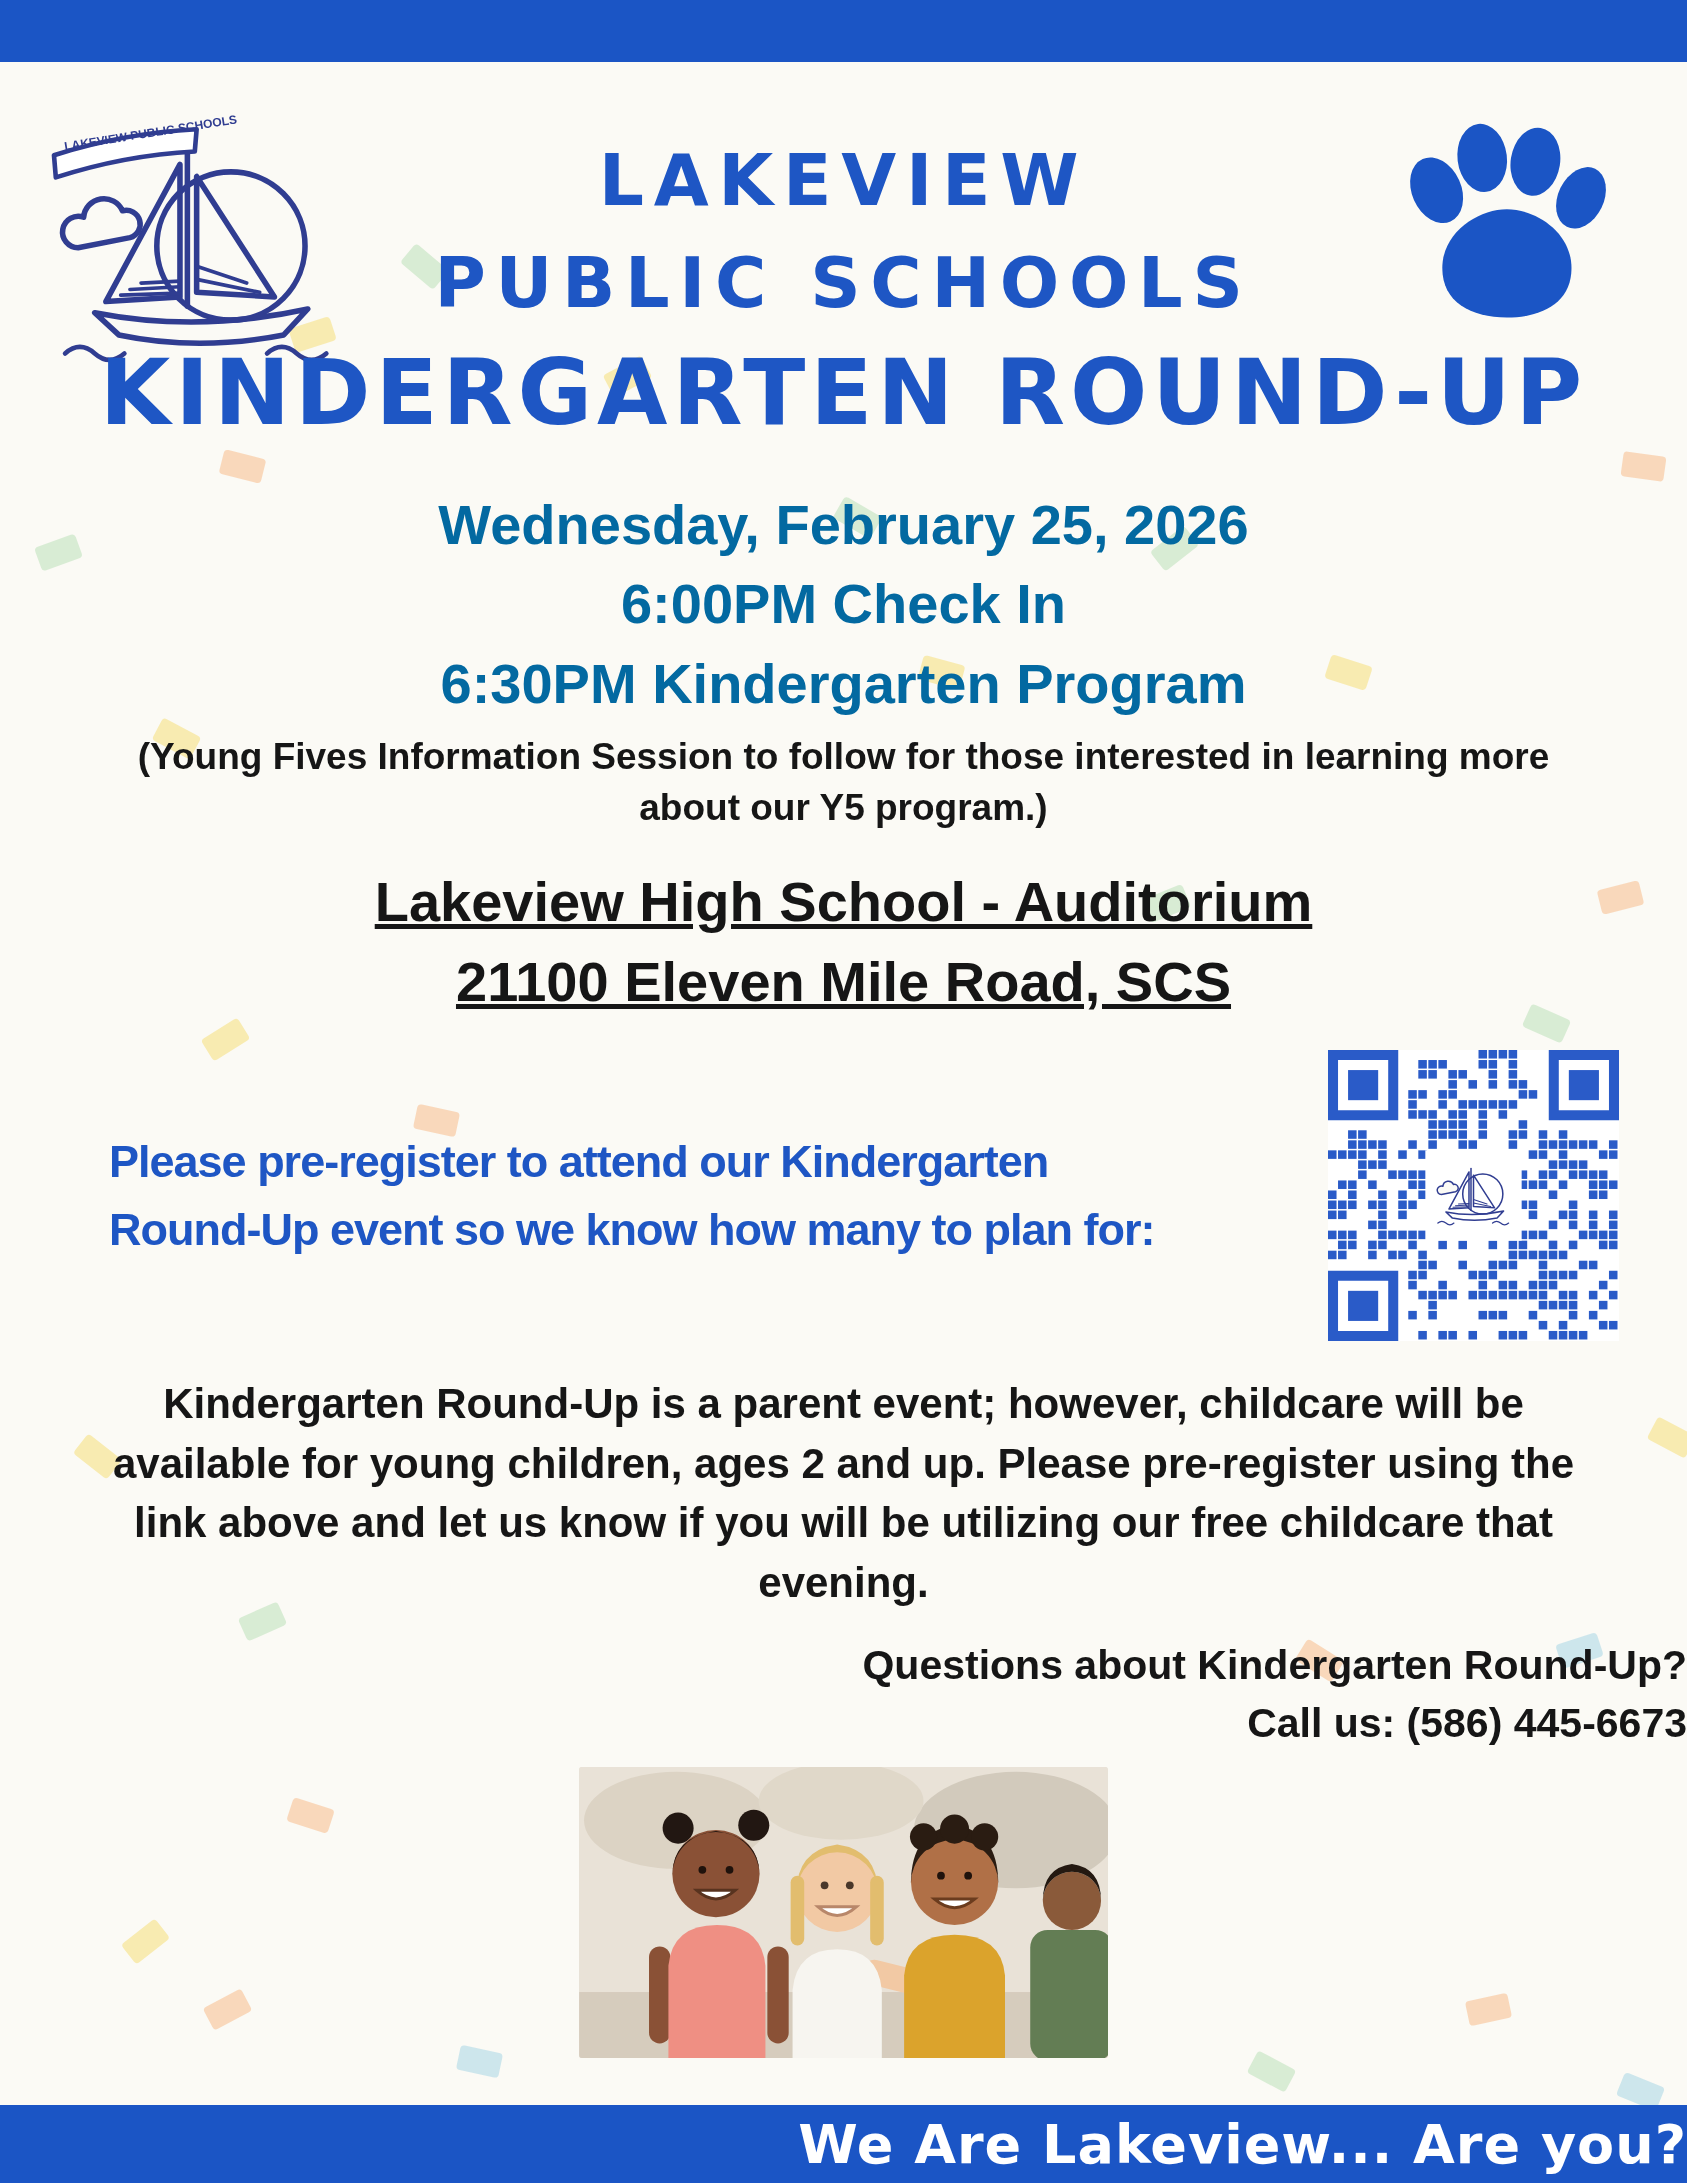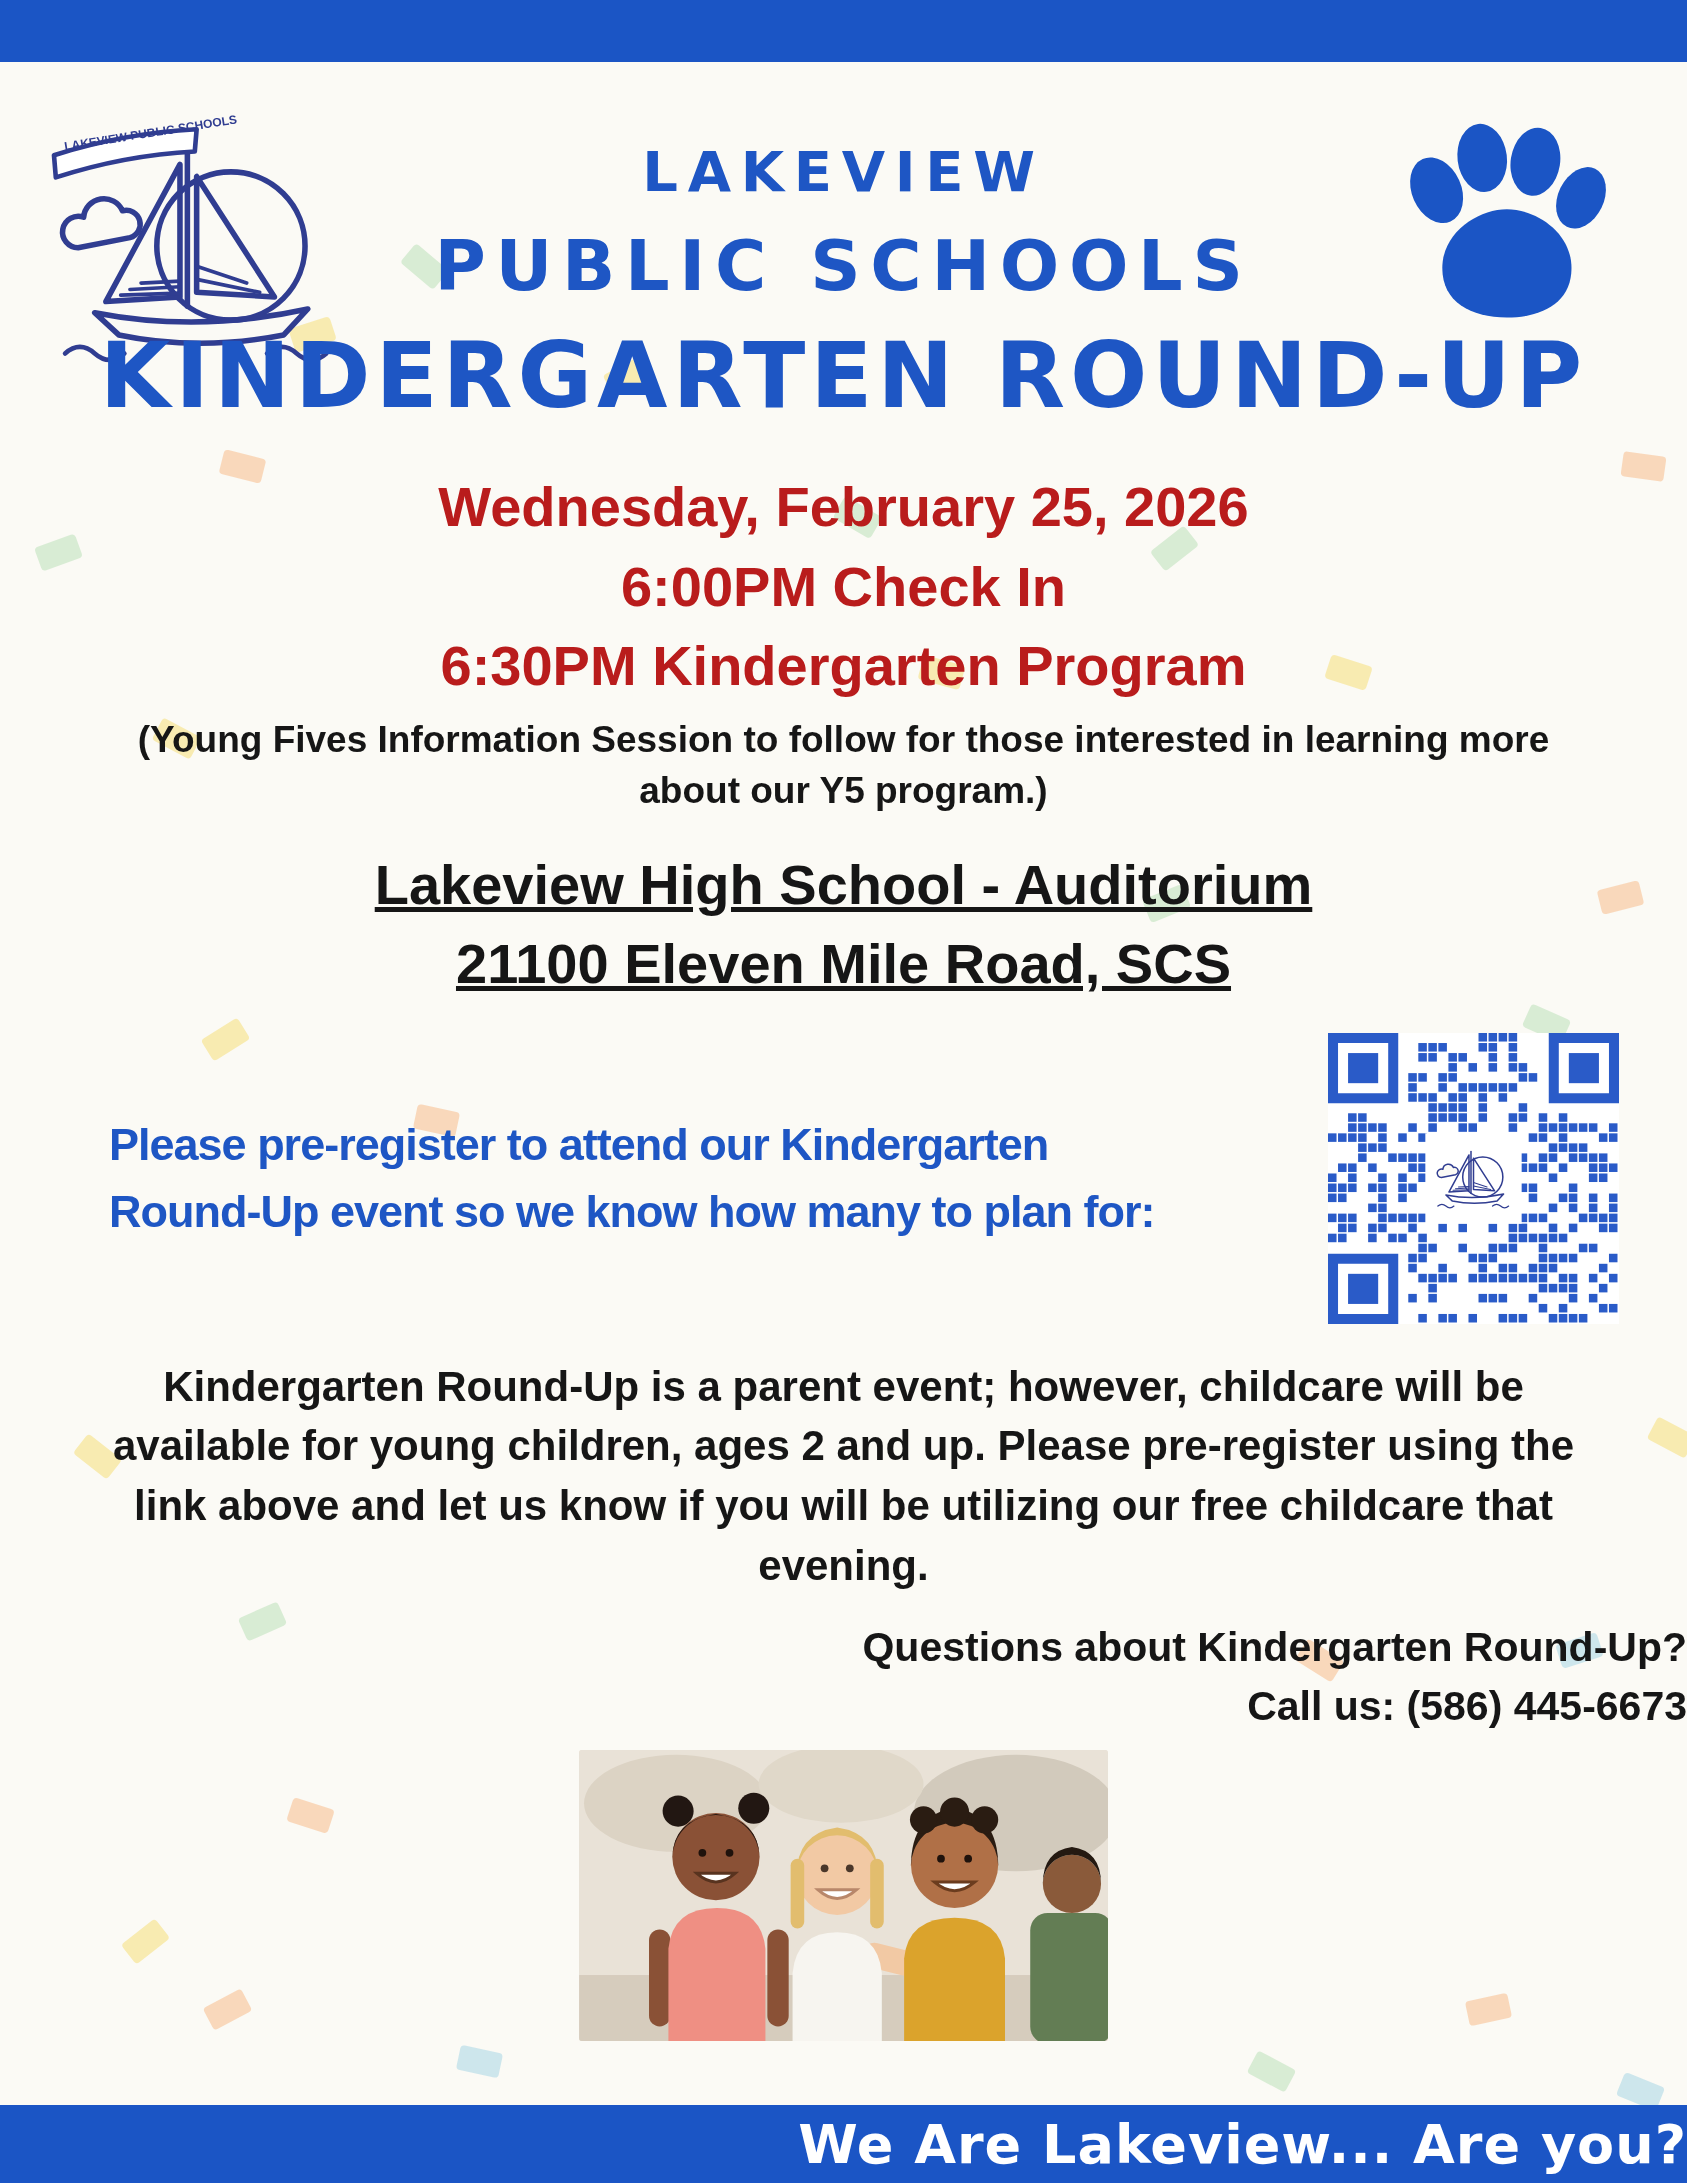--- a/index.html
+++ b/index.html
@@ -33,25 +33,25 @@
   .logo-wrap {
     position:absolute; left:41px; top:107px; width:315px; height:257px; z-index:2;
   }
   .paw-wrap {
     position:absolute; right:68px; top:118px; width:228px; height:223px; z-index:2;
   }
 
   .content { position:relative; z-index:2; padding-top:62px; text-align:center; }
 
   .title-block { margin-top:78px; color:#1e56c4; font-family:"DejaVu Sans", sans-serif; font-weight:bold; }
-  .title-l1 { font-size:56px; line-height:1.15; letter-spacing:9.7px; }
+  .title-l1 { font-size:71px; line-height:1.15; letter-spacing:9.7px; }
   .title-l2 { font-size:70px; line-height:1.15; letter-spacing:9.7px; margin-top:21.3px; }
   .title-l3 { font-size:91px; line-height:1.15; letter-spacing:4.9px; margin-top:17.5px; }
 
-  .schedule { margin-top:39px; color:#b91c1c; font-size:56px; font-weight:bold; line-height:1.42; }
+  .schedule { margin-top:39px; color:#0369a1; font-size:56px; font-weight:bold; line-height:1.42; }
   .schedule-note {
     margin:7.8px auto 0; max-width:1456px; color:#161616;
     font-size:37px; font-weight:bold; line-height:1.38;
   }
 
   .location { margin-top:29px; color:#161616; font-size:56px; font-weight:bold; line-height:1.42;text-decoration:underline; }
 
   .register-row {
     margin-top:29px; padding:0 68px 0 109px;
     display:flex; align-items:center; gap:50px; text-align:left;

